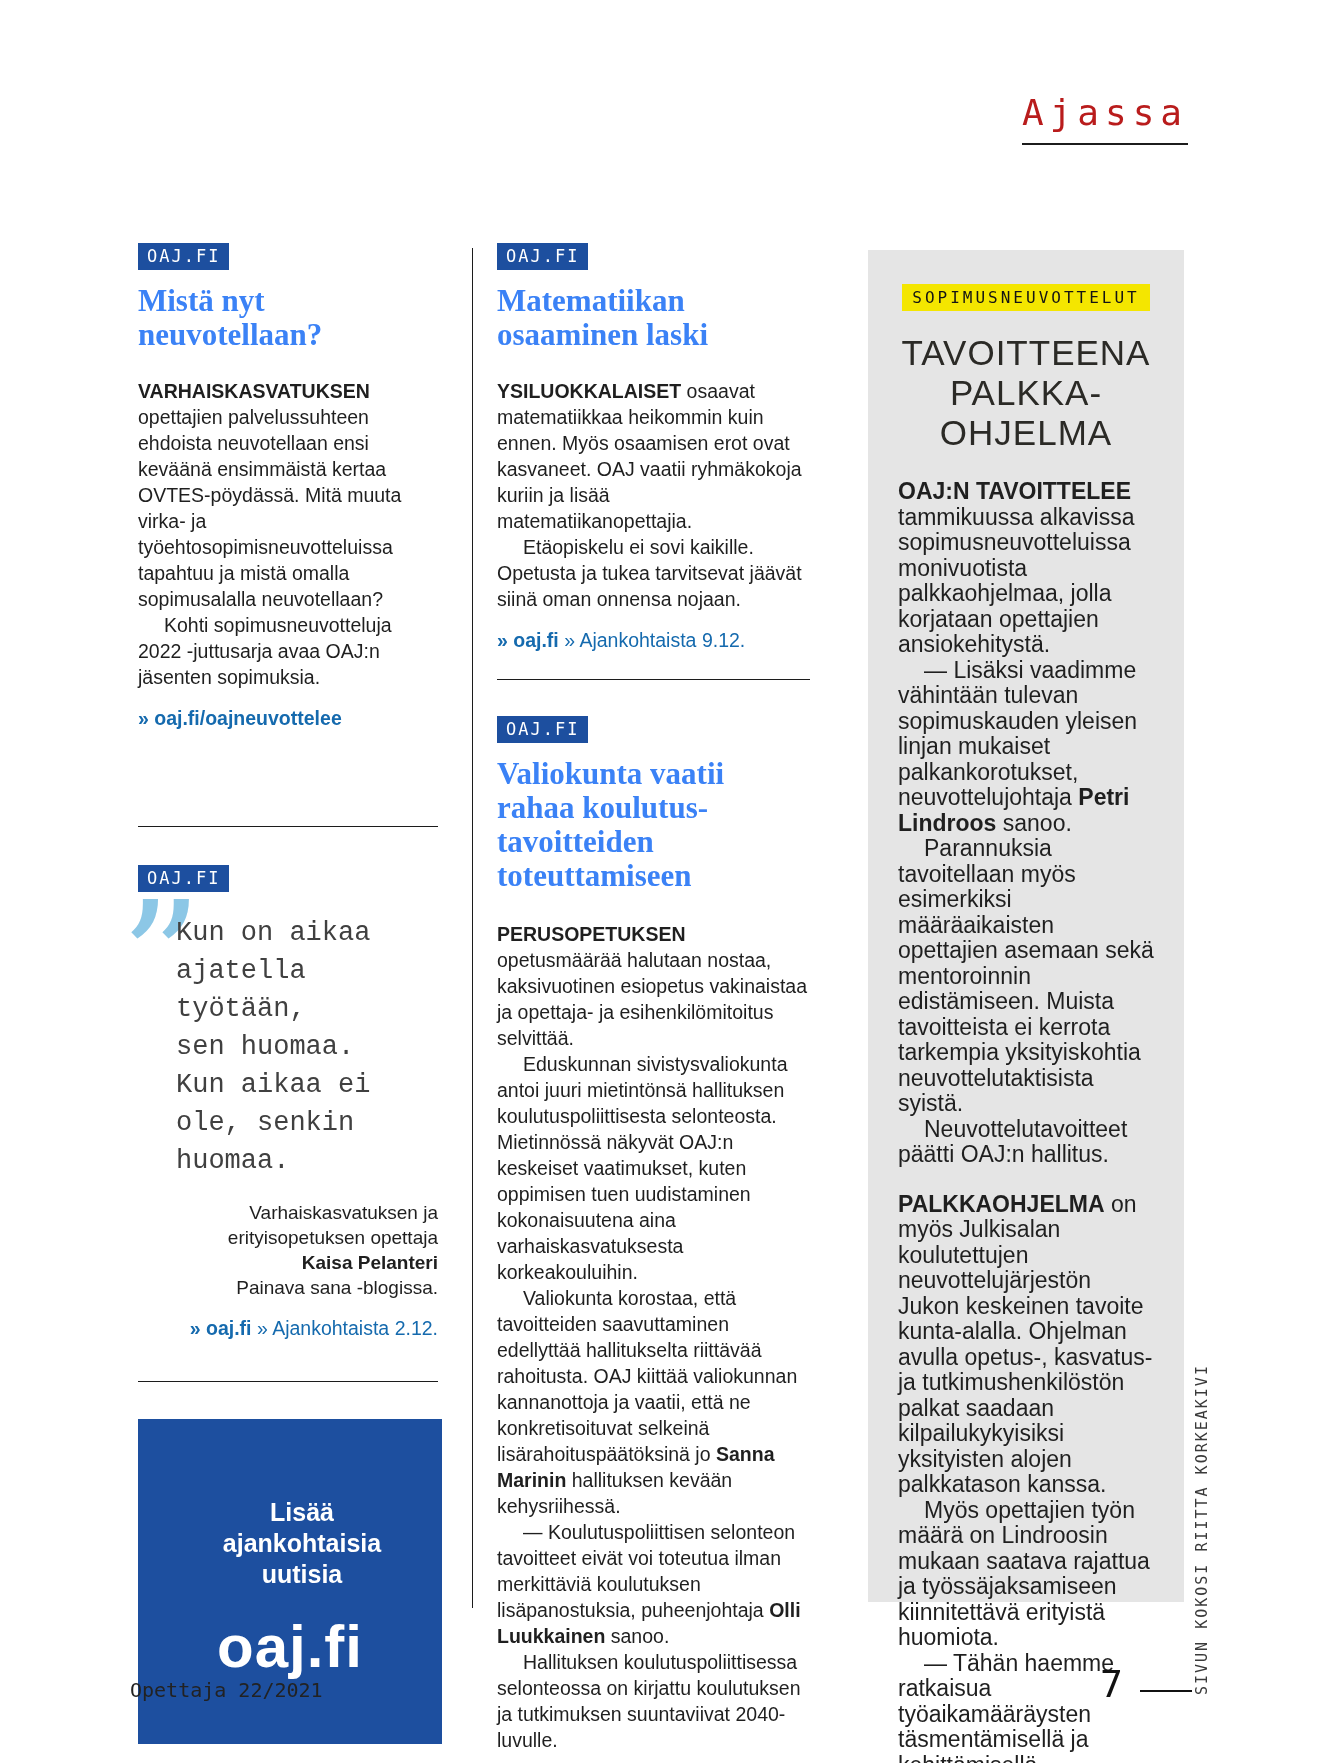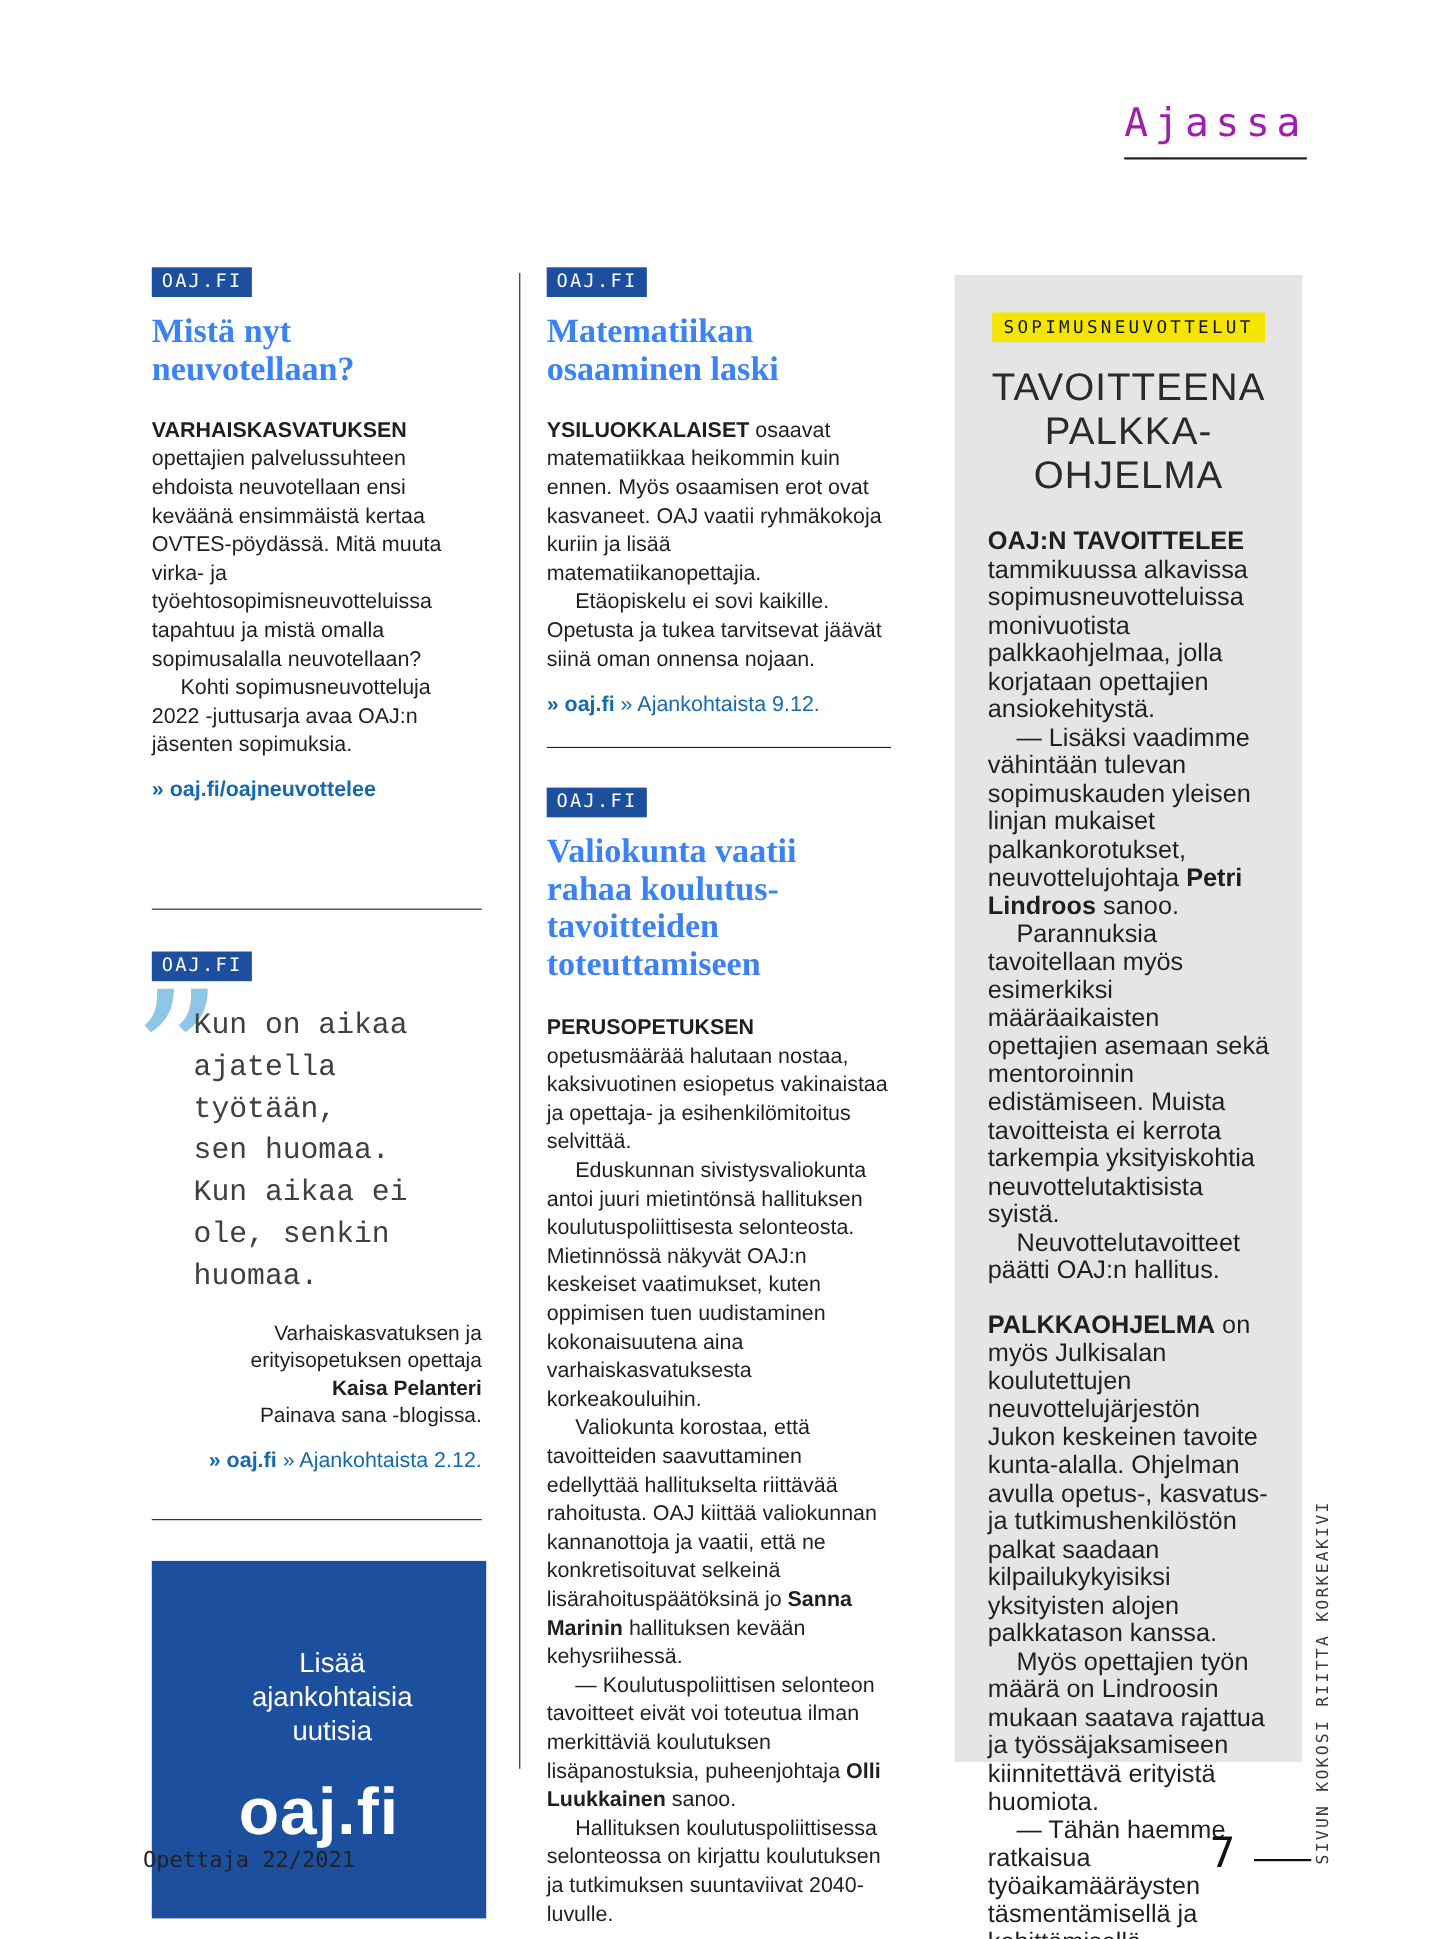--- a/index.html
+++ b/index.html
@@ -1,21 +1,21 @@
 <!DOCTYPE html>
 <html lang="fi"><head>
 <meta charset="utf-8">
 <style>
   html,body{margin:0;padding:0;background:#fff;}
   .page{position:relative;width:1322px;height:1763px;background:#ffffff;overflow:hidden;
         font-family:"Liberation Sans",sans-serif;color:#1f1f1f;}
 
   
   .section-header{position:absolute;left:1022px;top:92px;font-family:"DejaVu Sans Mono",monospace;
-        font-size:36px;font-weight:400;letter-spacing:6px;color:#a21caf;
+        font-size:36px;font-weight:400;letter-spacing:6px;color:#b91c1c;
         border-bottom:2.5px solid #1c1c1c;padding-bottom:10px;}
 
   
   .col1{position:absolute;left:138px;top:243px;width:300px;}
   .col2{position:absolute;left:497px;top:243px;width:313px;}
   .vdivider{position:absolute;left:472px;top:248px;width:0;height:1360px;border-left:1.5px solid #1c1c1c;}
 
   .tag{display:inline-block;background:#1d4f9f;color:#ffffff;font-family:"DejaVu Sans Mono",monospace;
        font-size:17px;letter-spacing:2px;padding:3px 9px 4px;}
   .headline{margin:14px 0 0;font-family:"Liberation Serif",serif;font-weight:700;
@@ -40,21 +40,21 @@
        font-size:160px;line-height:160px;color:#8cc7e6;}
   .quote-text{position:relative;z-index:1;margin-left:38px;font-family:"Liberation Mono",monospace;
        font-size:27px;line-height:38px;color:#404040;}
   .attribution{margin-top:20px;text-align:right;font-size:19px;line-height:25px;}
   .attribution p{margin:0;}
   .link-right{text-align:right;}
 
   
   .promo{margin-top:37px;width:304px;height:325px;background:#1d4f9f;color:#ffffff;
        text-align:center;box-sizing:border-box;padding-top:78px;}
-  .promo-lines{font-size:25px;line-height:31px;font-weight:400;padding-left:24px;}
+  .promo-lines{font-size:25px;line-height:31px;font-weight:700;padding-left:24px;}
   .promo-site{margin-top:22px;font-size:60px;font-weight:700;letter-spacing:1px;}
 
   
   .panel{position:absolute;left:868px;top:250px;width:316px;height:1352px;background:#e5e5e5;
        box-sizing:border-box;padding:34px 30px 0;}
   .panel-tag-row{text-align:center;}
   .panel-tag{display:inline-block;background:#f4e600;color:#141414;font-family:"DejaVu Sans Mono",monospace;
        font-size:16px;letter-spacing:3px;padding:4px 10px;}
   .panel-title{margin:22px 0 0;text-align:center;font-weight:400;font-size:35px;line-height:40px;
        letter-spacing:1px;color:#2b2a26;}

